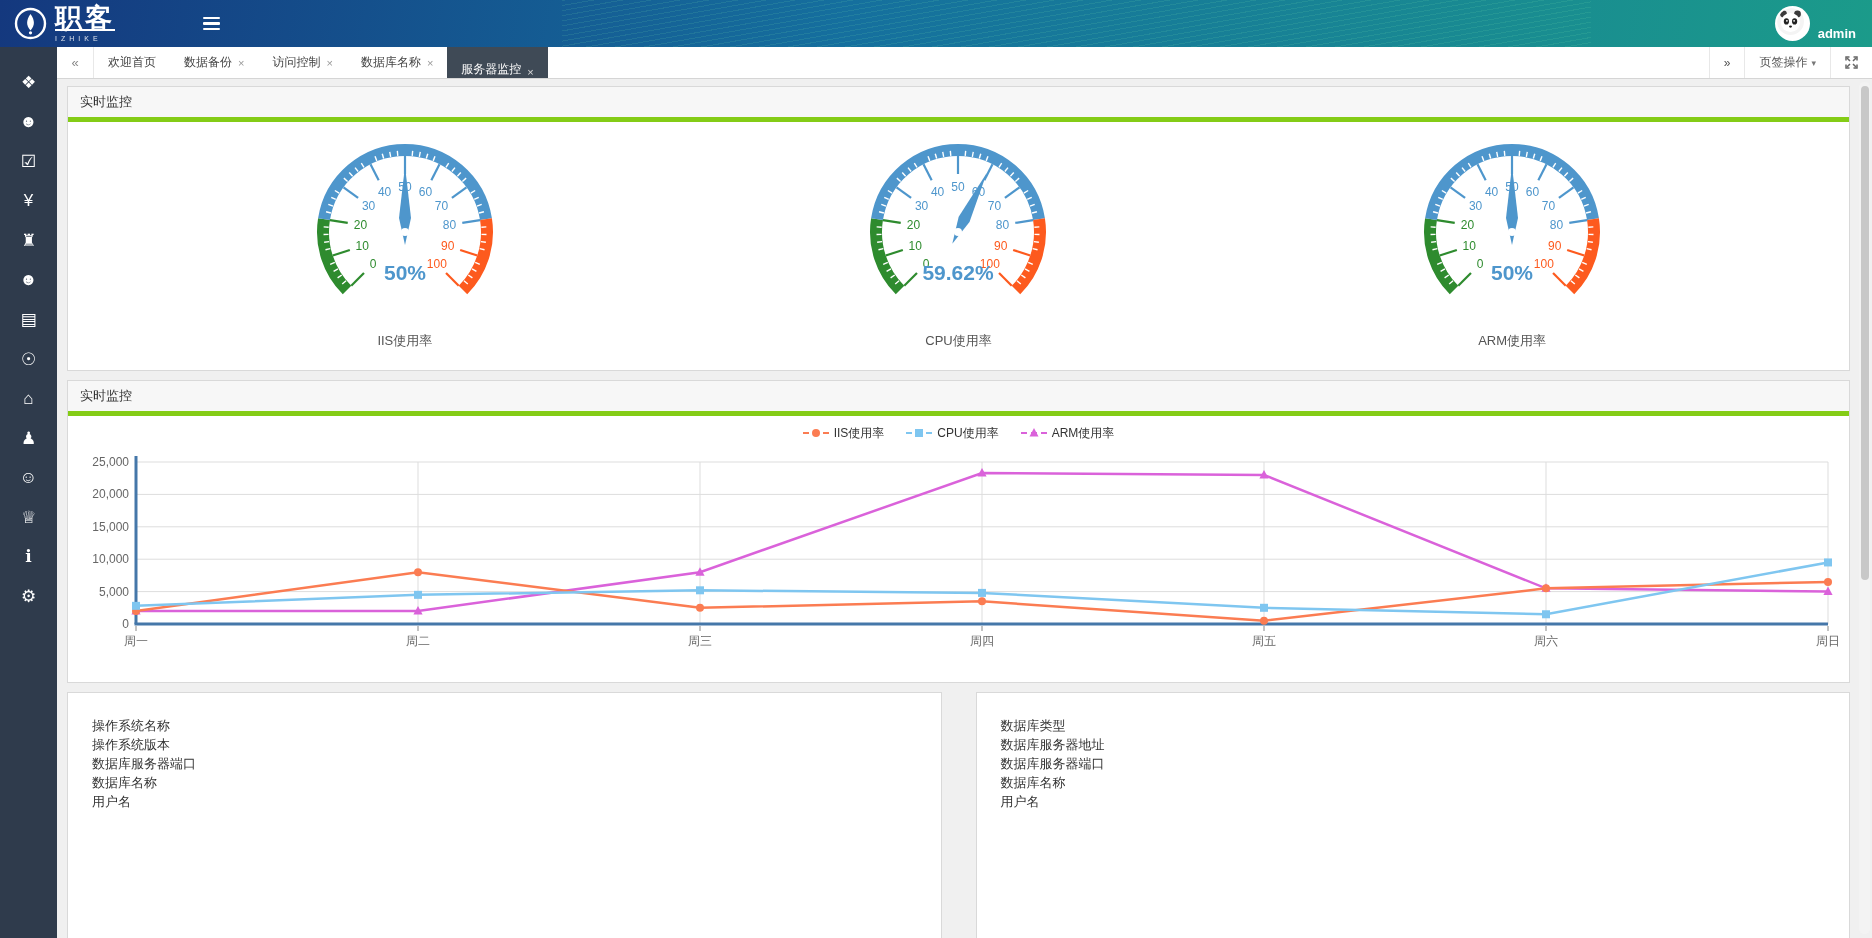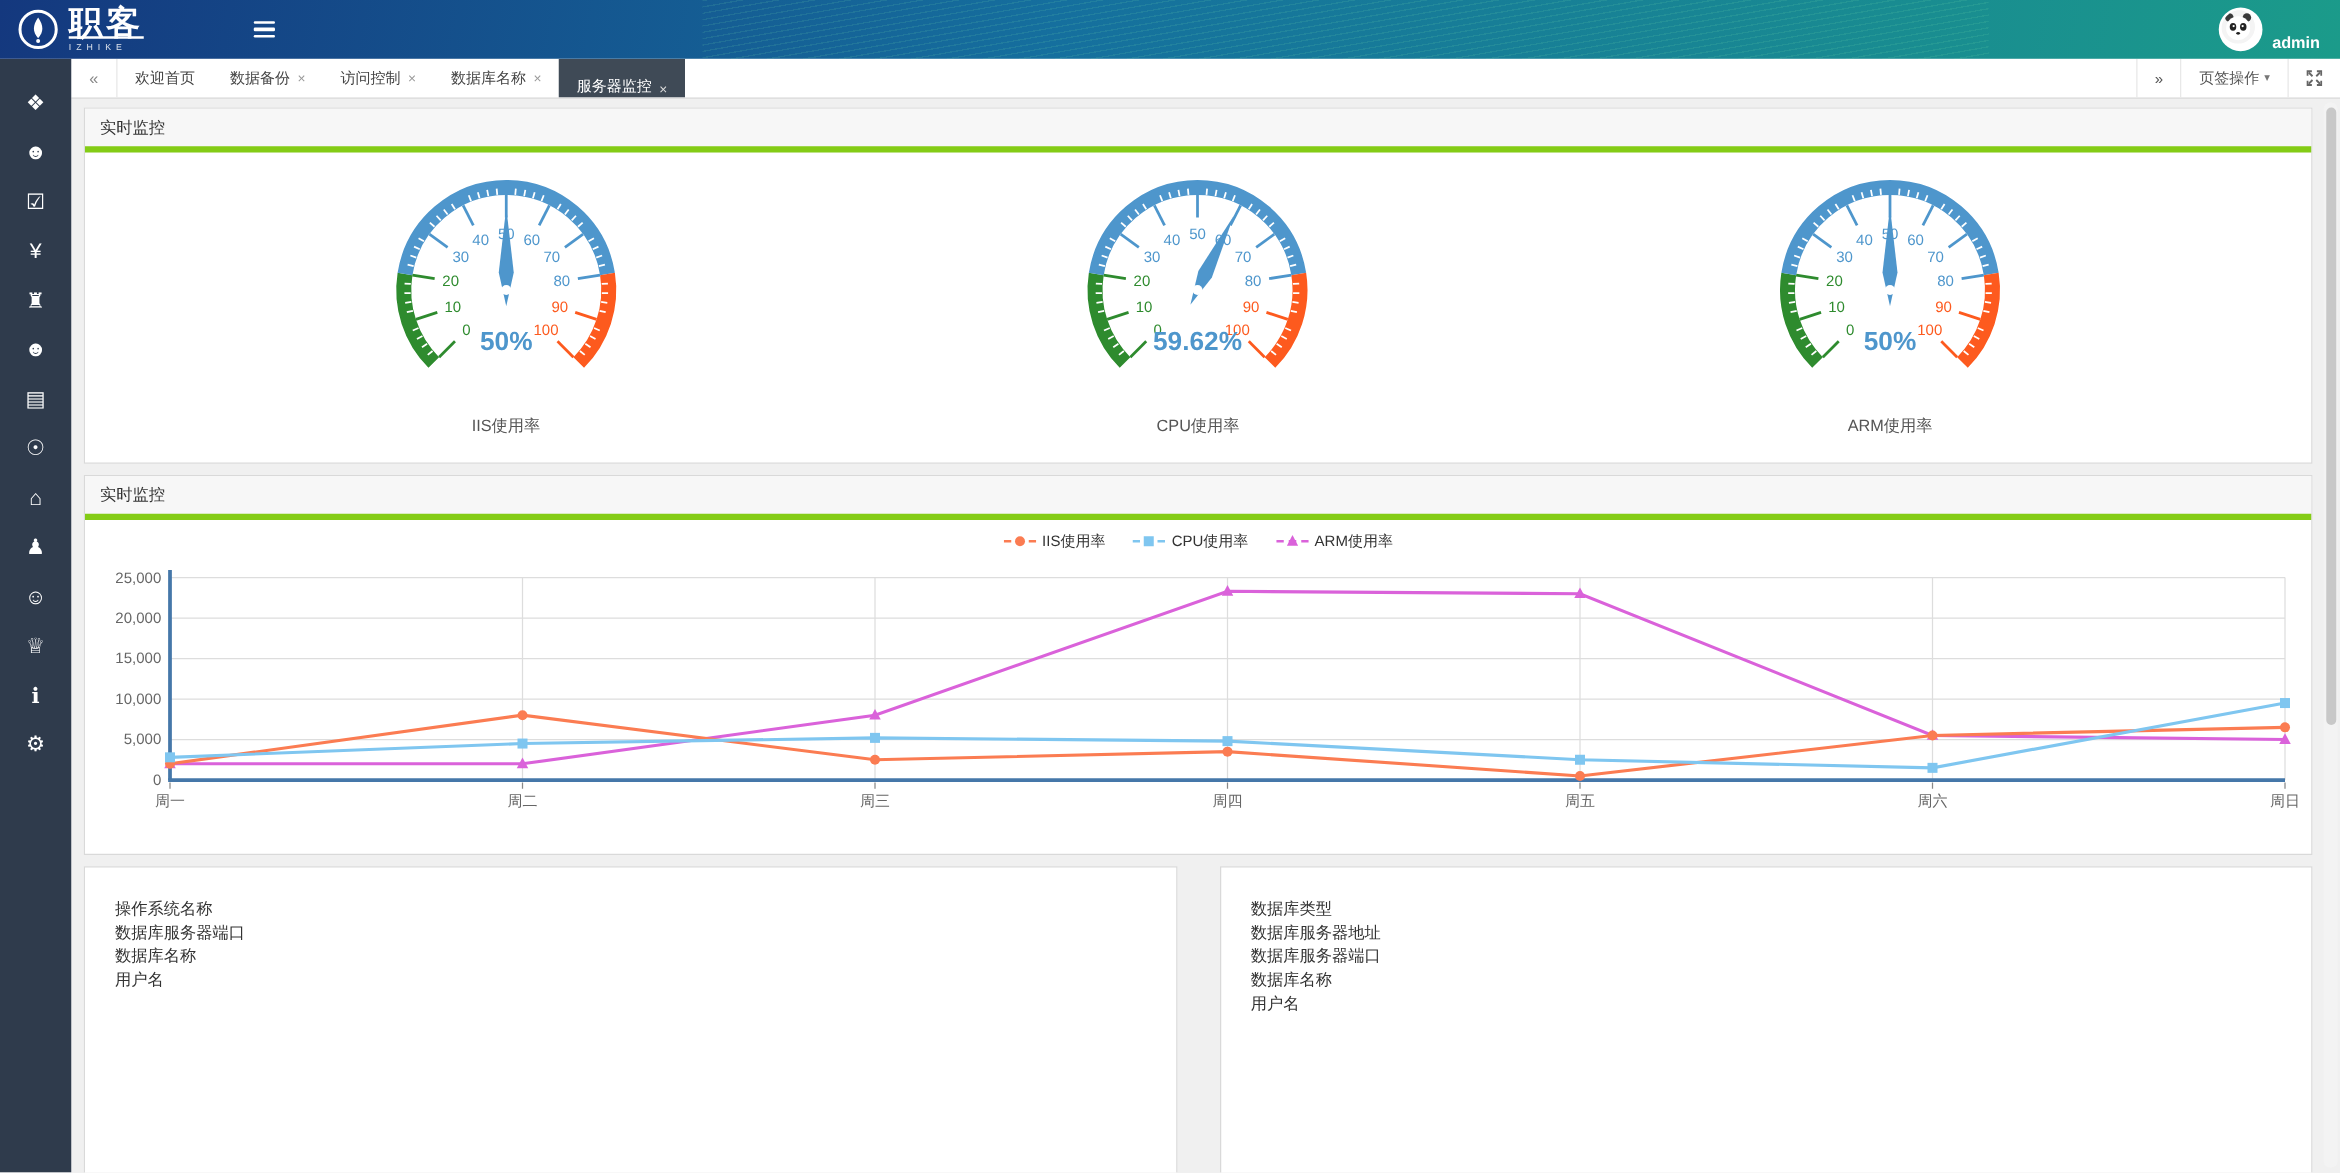--- a/index.html
+++ b/index.html
@@ -502,20 +502,21 @@
           <rect x="1464" y="162.28" width="8" height="8" fill="#7fc6f0"></rect>
           <rect x="1746" y="110.44" width="8" height="8" fill="#7fc6f0"></rect>
         </svg>
     </div>
   </section>
 
   <div class="bottom-grid">
     <section class="panel">
       <ul class="info-list" id="server-info">
           <li>操作系统名称</li>
+          <li>操作系统版本</li>
           <li>数据库服务器端口</li>
           <li>数据库名称</li>
           <li>用户名</li>
         </ul>
     </section>
     <section class="panel">
       <ul class="info-list" id="db-info">
           <li>数据库类型</li>
           <li>数据库服务器地址</li>
           <li>数据库服务器端口</li>

